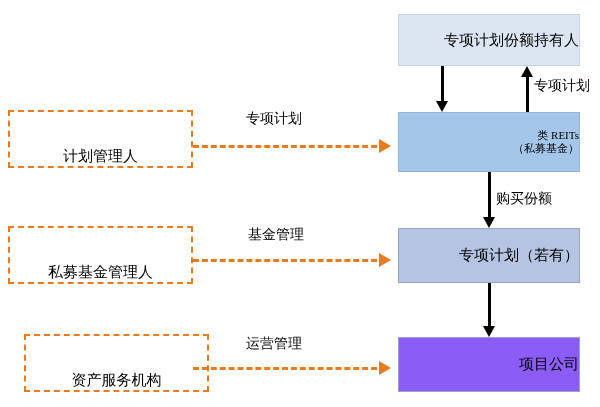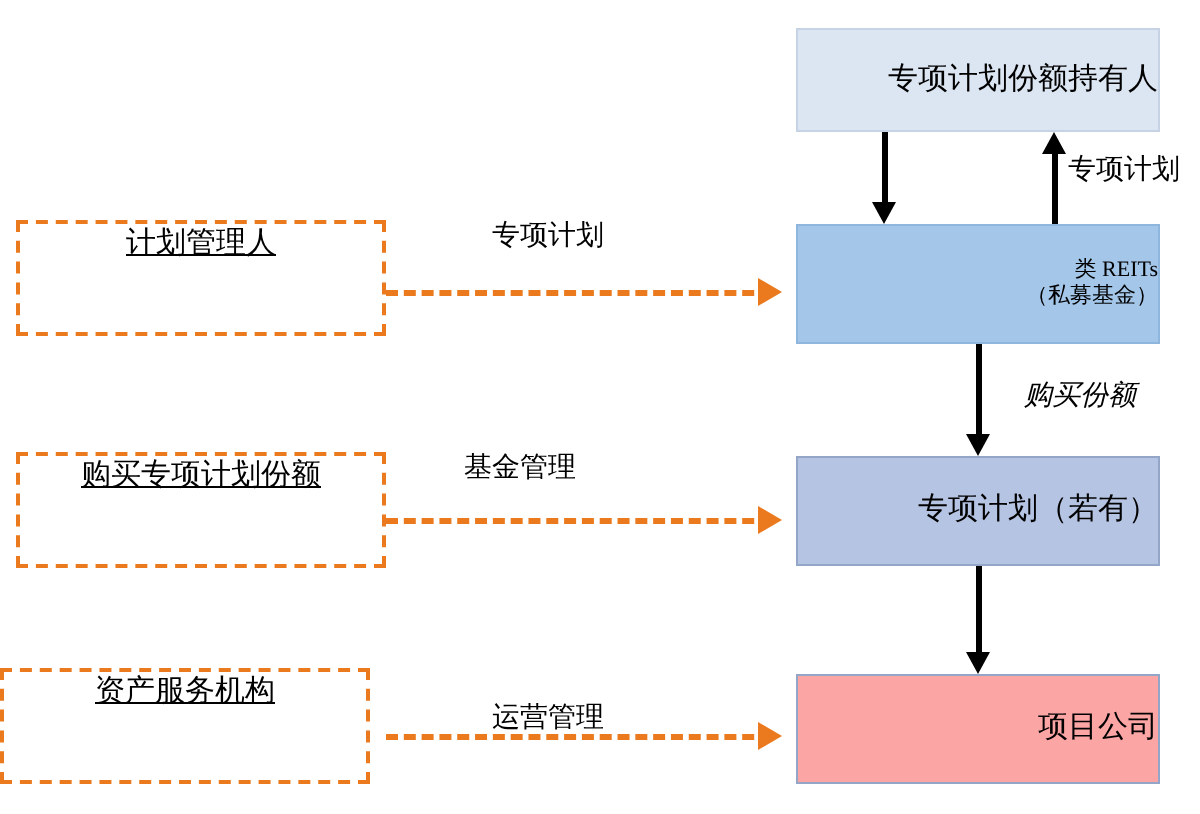--- a/index.html
+++ b/index.html
@@ -44,57 +44,56 @@
     border-color: #8fb6dd;
   }
   #box-fund {
     left: 398px; top: 228px; width: 182px; height: 55px;
     background: #b4c4e2;
     font-size: 15px;
     border-color: #94a6c8;
   }
   #box-project {
     left: 398px; top: 337px; width: 182px; height: 55px;
-    background: #fca5a5;
+    background: #8b5cf6;
     font-size: 15px;
     border-color: #94a6c8;
   }
 
   
   .dbox {
     position: absolute;
     box-sizing: border-box;
     display: flex;
-    align-items: flex-start;
+    align-items: flex-end;
     justify-content: center;
     border: 2px dashed #ea7a1d;
     background: transparent;
     color: #000000;
     font-size: 15px;
     white-space: nowrap;
-    text-decoration: underline;
   }
   #dbox-plan-mgr  { left: 8px;  top: 110px; width: 185px; height: 58px; }
   #dbox-fund-mgr  { left: 8px;  top: 226px; width: 185px; height: 58px; }
-  #dbox-asset-svc { left: 0;  top: 334px; width: 185px; height: 58px; }
+  #dbox-asset-svc { left: 24px;  top: 334px; width: 185px; height: 58px; }
 
   
   .label {
     position: absolute;
     color: #000000;
     font-size: 14px;
     white-space: nowrap;
     line-height: 1;
   }
   #lbl-buy-plan-share { left: 288px; top: 70px; }
   #lbl-income-dist    { left: 534px; top: 79px; }
   #lbl-plan-mgmt      { left: 246px; top: 112px; }
-  #lbl-buy-share      { left: 512px; top: 192px; font-style: italic; }
-  #lbl-fund-mgmt      { left: 232px; top: 228px; }
-  #lbl-oper-mgmt      { left: 246px; top: 337px; margin-top: 16px; }
+  #lbl-buy-share      { left: 496px; top: 192px; }
+  #lbl-fund-mgmt      { left: 248px; top: 228px; }
+  #lbl-oper-mgmt      { left: 246px; top: 337px; }
 
   
   .varrow {
     position: absolute;
     width: 0;
   }
   .varrow .shaft {
     position: absolute;
     left: 0;
     width: 3px;
@@ -183,21 +182,21 @@
 
   <div class="box" id="box-project">
     <span class="line">项目公司</span>
   </div>
 
   <div class="dbox" id="dbox-plan-mgr">
     <span>计划管理人</span>
   </div>
 
   <div class="dbox" id="dbox-fund-mgr">
-    <span>购买专项计划份额</span>
+    <span>私募基金管理人</span>
   </div>
 
   <div class="dbox" id="dbox-asset-svc">
     <span>资产服务机构</span>
   </div>
 
   <div class="varrow down" id="arrow-buy-plan-share">
     <div class="shaft"></div>
     <div class="head"></div>
   </div>

